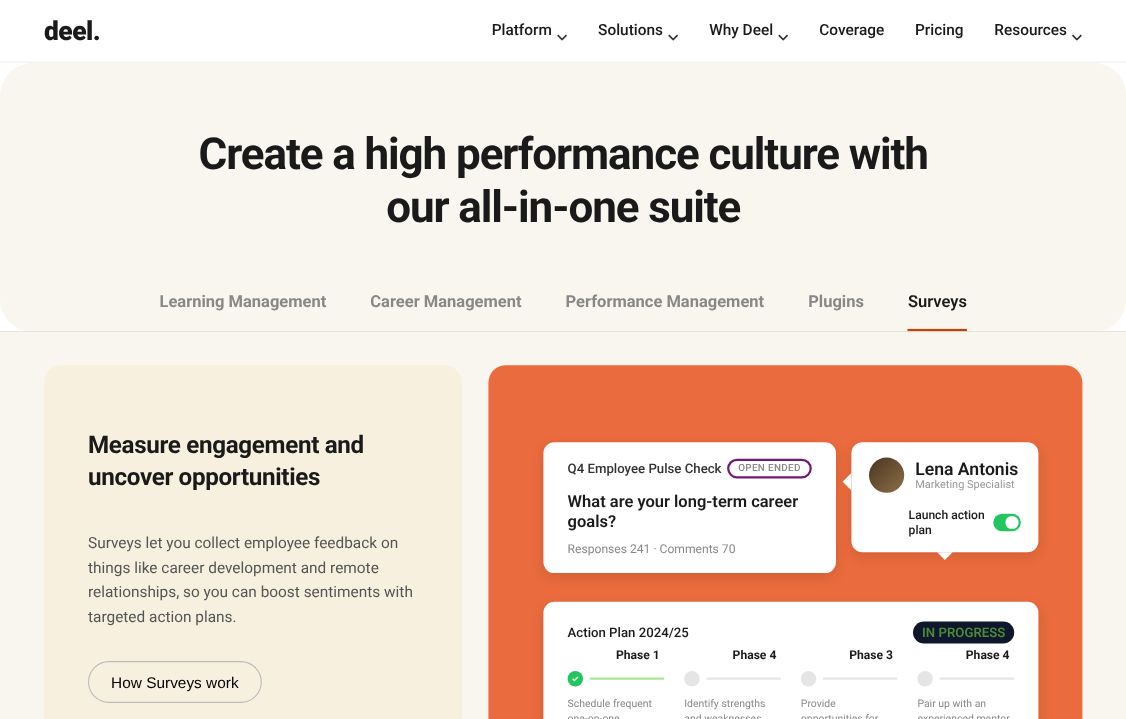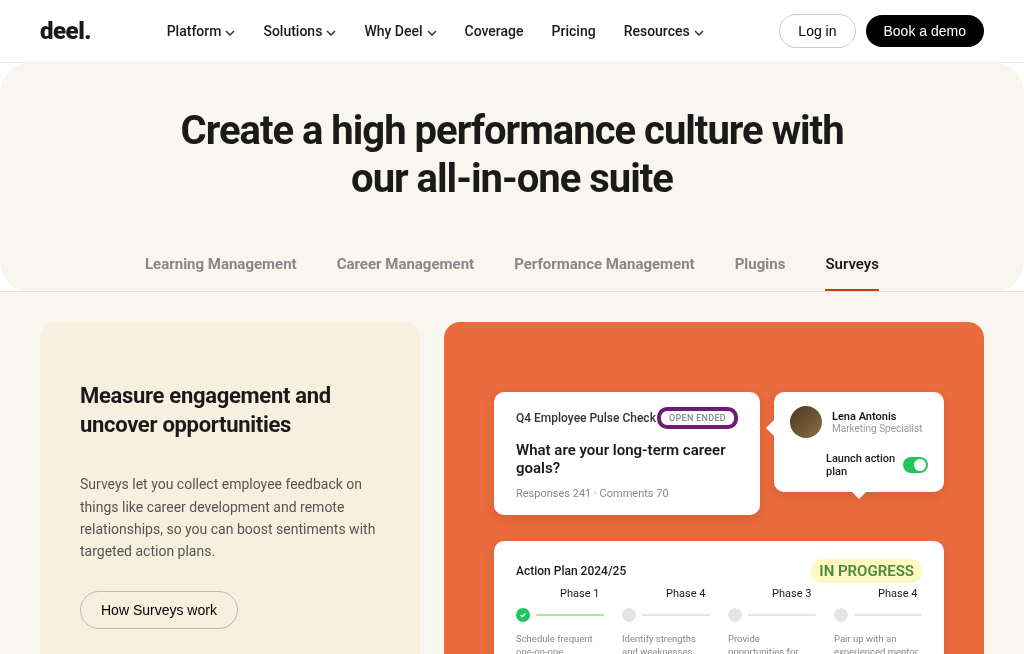--- a/index.html
+++ b/index.html
@@ -1,63 +1,63 @@
 <!DOCTYPE html>
 <html><head>
 <meta charset="utf-8">
 <style>
 * { margin: 0; padding: 0; box-sizing: border-box; }
 body { font-family: -apple-system, BlinkMacSystemFont, "Segoe UI", Roboto, sans-serif; background: #fff; color: #1a1a1a; width: 1024px; }
 .header { display: flex; align-items: center; justify-content: space-between; padding: 14px 40px; border-bottom: 1px solid #eee; background: #fff; }
 .logo { font-size: 24px; font-weight: 900; letter-spacing: -0.5px; }
 .nav { display: flex; gap: 28px; align-items: center; }
-.nav-item { font-size: 14px; font-weight: 500; cursor: pointer; display: flex; align-items: flex-start; gap: 4px; }
+.nav-item { font-size: 14px; font-weight: 500; cursor: pointer; display: flex; align-items: center; gap: 4px; }
 .chevron { width: 10px; height: 6px; display: inline-block; }
 .chevron svg { width: 100%; height: 100%; }
 .header-actions { display: flex; gap: 10px; align-items: center; }
 .btn-outline { border: 1px solid #ccc; background: #fff; border-radius: 20px; padding: 8px 18px; font-size: 14px; font-weight: 500; cursor: pointer; }
 .btn-dark { background: #000; color: #fff; border: none; border-radius: 20px; padding: 8px 18px; font-size: 14px; font-weight: 500; cursor: pointer; }
-.hero { background: #f9f6ef; padding: 44px 40px 0; border-radius: 30px; }
+.hero { background: #f9f6ef; padding: 60px 40px 0; border-radius: 30px; }
 .hero-title { font-size: 40px; font-weight: 700; text-align: center; line-height: 1.2; letter-spacing: -1px; max-width: 700px; margin: 0 auto 40px; }
 .tabs { display: flex; justify-content: center; gap: 40px; border-bottom: 1px solid #e5e0d5; margin: 0 -40px; }
 .tab { font-size: 15px; color: #888; padding: 12px 0 16px; cursor: pointer; border-bottom: 2px solid transparent; font-weight: 700; }
 .tab.active { color: #1a1a1a; font-weight: 600; border-bottom: 2px solid #c2410c; }
 .content-row { display: flex; gap: 24px; padding: 30px 0 40px; align-items: stretch; background: #f9f6ef; }
 .content-wrapper { padding: 0 40px; background: #f9f6ef; }
 .left-card { background: #f7f0df; border-radius: 16px; padding: 60px 40px; flex: 0 0 380px; }
 .left-title { font-size: 22px; font-weight: 700; margin-bottom: 34px; line-height: 1.3; letter-spacing: -0.3px; }
 .left-body { font-size: 14px; color: #555; line-height: 1.6; margin-bottom: 28px; }
 .btn-pill { border: 1px solid #bbb; background: transparent; border-radius: 22px; padding: 10px 20px; font-size: 14px; font-weight: 500; cursor: pointer; }
 .right-card { background: #ea6b3d; border-radius: 16px; flex: 1; padding: 70px 40px 70px 50px; position: relative; }
 .survey-card { background: #fff; border-radius: 10px; padding: 15px 22px; box-shadow: 0 4px 12px rgba(0,0,0,0.1); }
 .survey-top { display: flex; gap: 14px; align-items: flex-start; }
 .survey-left { flex: 1; }
 .survey-header { display: flex; justify-content: space-between; align-items: center; margin-bottom: 12px; }
 .survey-name { font-size: 12px; font-weight: 500; color: #333; }
-.badge { font-size: 9px; border: 4px solid #701a75; color: #888; border-radius: 10px; padding: 2px 8px; font-weight: 500; letter-spacing: 0.3px; }
+.badge { font-size: 9px; border: 2px solid #701a75; color: #888; border-radius: 10px; padding: 2px 8px; font-weight: 500; letter-spacing: 0.3px; }
 .survey-question { font-size: 15px; font-weight: 600; margin-bottom: 10px; color: #1a1a1a; }
 .survey-meta { font-size: 11px; color: #888; }
 .person-card { background: #fff; border-radius: 10px; padding: 14px 16px; box-shadow: 0 4px 12px rgba(0,0,0,0.1); width: 170px; position: relative; }
 .person-row { display: flex; gap: 10px; align-items: center; margin-bottom: 14px; }
 .avatar { width: 32px; height: 32px; border-radius: 50%; background: linear-gradient(135deg, #4a3520, #8b6f47); flex-shrink: 0; }
-.person-name { font-size: 11px; font-weight: 600; color: #1a1a1a; }
+.person-name { font-size: 16px; font-weight: 600; color: #1a1a1a; }
 .person-role { font-size: 10px; color: #999; }
 .action-row { display: flex; justify-content: space-between; align-items: center; padding-left: 36px; }
 .action-label { font-size: 11px; font-weight: 500; }
 .toggle { width: 30px; height: 16px; background: #22c55e; border-radius: 10px; position: relative; cursor: pointer; }
 .toggle::after { content: ''; position: absolute; right: 2px; top: 2px; width: 12px; height: 12px; background: #fff; border-radius: 50%; }
 .pointer-left { position: absolute; left: -8px; top: 28px; width: 0; height: 0; border-top: 8px solid transparent; border-bottom: 8px solid transparent; border-right: 8px solid #fff; }
 .pointer-down { position: absolute; bottom: -7px; left: 50%; transform: translateX(-50%); width: 0; height: 0; border-left: 7px solid transparent; border-right: 7px solid transparent; border-top: 7px solid #fff; }
 .plan-card { background: #fff; border-radius: 10px; padding: 18px 22px 22px; box-shadow: 0 4px 12px rgba(0,0,0,0.1); margin-top: 26px; }
 .plan-header { display: flex; justify-content: space-between; align-items: center; margin-bottom: 4px; }
 .plan-title { font-size: 12px; font-weight: 500; }
-.badge-green { font-size: 15px; background: #fef9c3; color: #4a8a3a; border-radius: 10px; padding: 3px 8px; font-weight: 600; }
+.badge-green { font-size: 12px; background: #0f172a; color: #4a8a3a; border-radius: 10px; padding: 3px 8px; font-weight: 600; }
 .phases { display: flex; gap: 18px; }
 .phase { flex: 1; }
-.phase-label { font-size: 11px; font-weight: 400; margin-bottom: 8px; color: #1a1a1a; padding-left: 44px; }
+.phase-label { font-size: 11px; font-weight: 700; margin-bottom: 8px; color: #1a1a1a; padding-left: 44px; }
 .phase-bar { display: flex; align-items: center; gap: 6px; margin-bottom: 10px; }
 .phase-icon { width: 14px; height: 14px; border-radius: 50%; flex-shrink: 0; display: flex; align-items: center; justify-content: center; }
 .phase-icon.done { background: #22c55e; }
 .phase-icon.pending { background: #e5e5e5; }
 .phase-line { flex: 1; height: 2px; background: #e5e5e5; border-radius: 1px; }
 .phase-line.done { background: #a8e89a; }
 .phase-desc { font-size: 9.5px; color: #888; line-height: 1.4; }
 .check { width: 8px; height: 8px; }
 </style>
 </head>
@@ -90,24 +90,20 @@
     <div class="nav-item">
       <span>Pricing</span>
     </div>
     <div class="nav-item">
       <span>Resources</span>
       <span class="chevron"><svg viewBox="0 0 10 6">
             <path d="M1 1l4 4 4-4" stroke="#333" stroke-width="1.5" fill="none"></path>
           </svg></span>
     </div>
   </div>
-  <div class="header-actions">
-    <button class="btn-outline">Log in</button>
-    <button class="btn-dark">Book a demo</button>
-  </div>
 </div>
 
 <div class="hero">
   <h1 class="hero-title">Create a high performance culture with our all-in-one suite</h1>
   <div class="tabs">
     <div class="tab">Learning Management</div>
     <div class="tab">Career Management</div>
     <div class="tab">Performance Management</div>
     <div class="tab">Plugins</div>
     <div class="tab active">Surveys</div>

